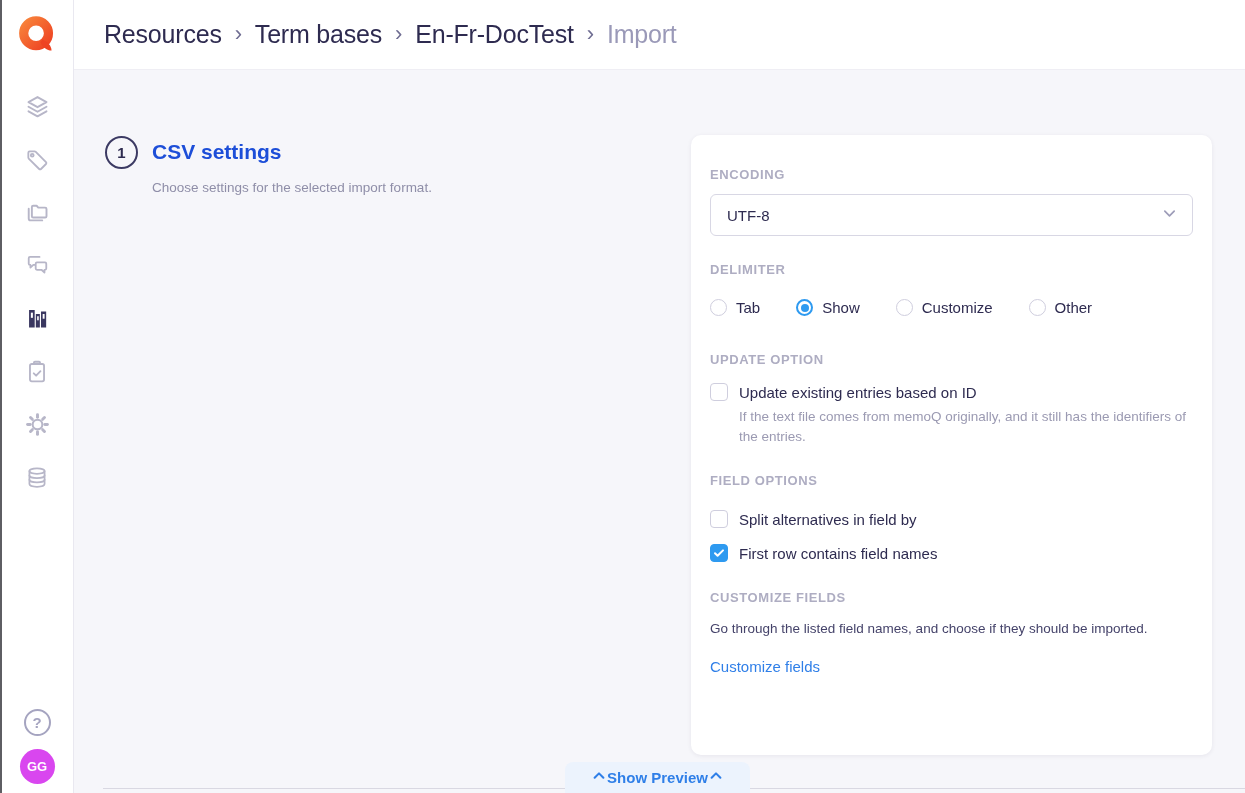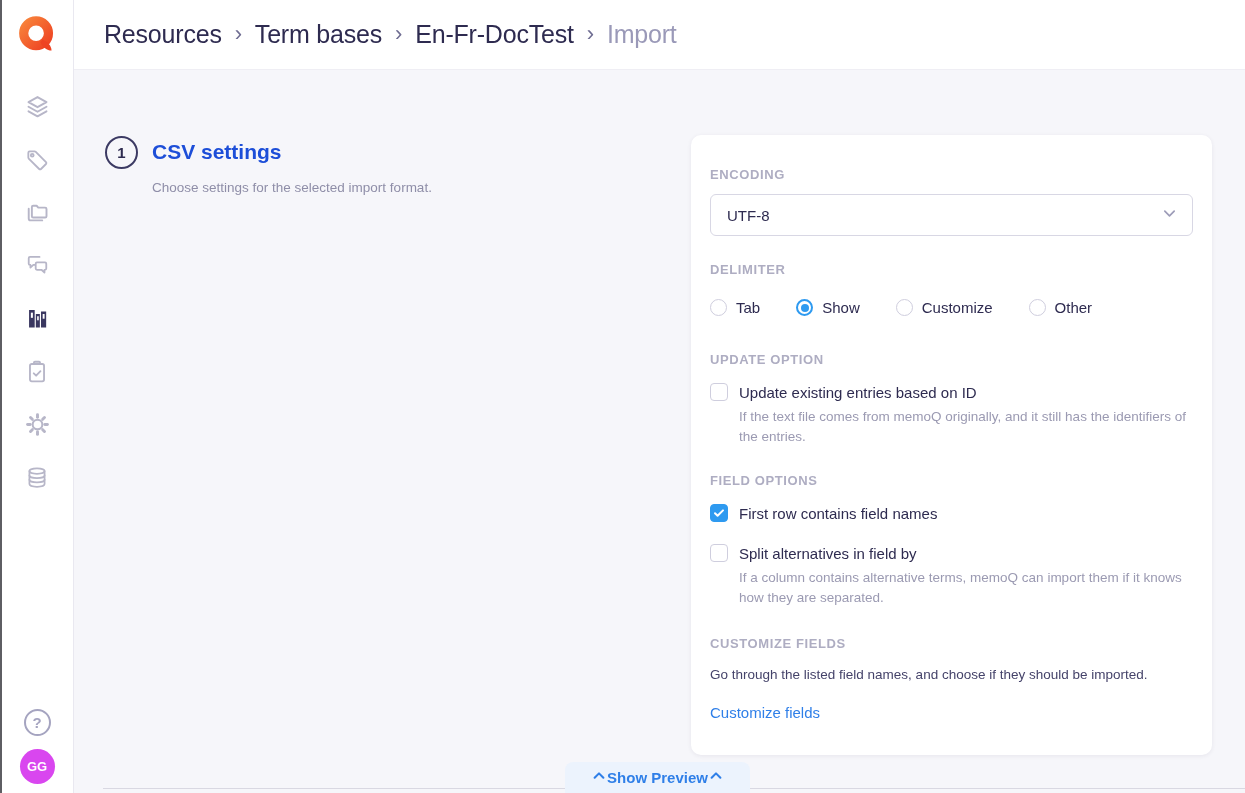--- a/index.html
+++ b/index.html
@@ -252,35 +252,34 @@
     <div class="section-label lbl-update">UPDATE OPTION</div>
     <div class="check-row cb1">
       <span class="checkbox" data-checked="false">
         
       </span>
       <span class="opt-label">Update existing entries based on ID</span>
     </div>
     <div class="helper">If the text file comes from memoQ originally, and it still has the identifiers of the entries.</div>
 
     <div class="section-label lbl-fields">FIELD OPTIONS</div>
+    <div class="check-row cb3">
+      <span class="checkbox" data-checked="false">
+        
+      </span>
+      <span class="opt-label">Split alternatives in field by</span>
+    </div>
     <div class="check-row cb2">
       <span class="checkbox" data-checked="true">
         <svg width="12" height="12" viewBox="0 0 12 12" fill="none" stroke="#fff" stroke-width="2" stroke-linecap="round" stroke-linejoin="round">
             <path d="M2 6.2l2.6 2.6L10 3.4"></path>
           </svg>
       </span>
       <span class="opt-label">First row contains field names</span>
     </div>
-    <div class="check-row cb3">
-      <span class="checkbox" data-checked="false">
-        
-      </span>
-      <span class="opt-label">Split alternatives in field by</span>
-    </div>
-    <div class="helper">If a column contains alternative terms, memoQ can import them if it knows how they are separated.</div>
 
     <div class="section-label lbl-customize">CUSTOMIZE FIELDS</div>
     <div class="customize-desc">Go through the listed field names, and choose if they should be imported.</div>
     <a class="link">Customize fields</a>
   </section>
 
   <div class="bottom-line"></div>
   <button class="preview-tab">
     <span>
       <svg width="14" height="14" viewBox="0 0 16 16" fill="none" stroke="#2f7fe8" stroke-width="2.4" stroke-linecap="round" stroke-linejoin="round">

